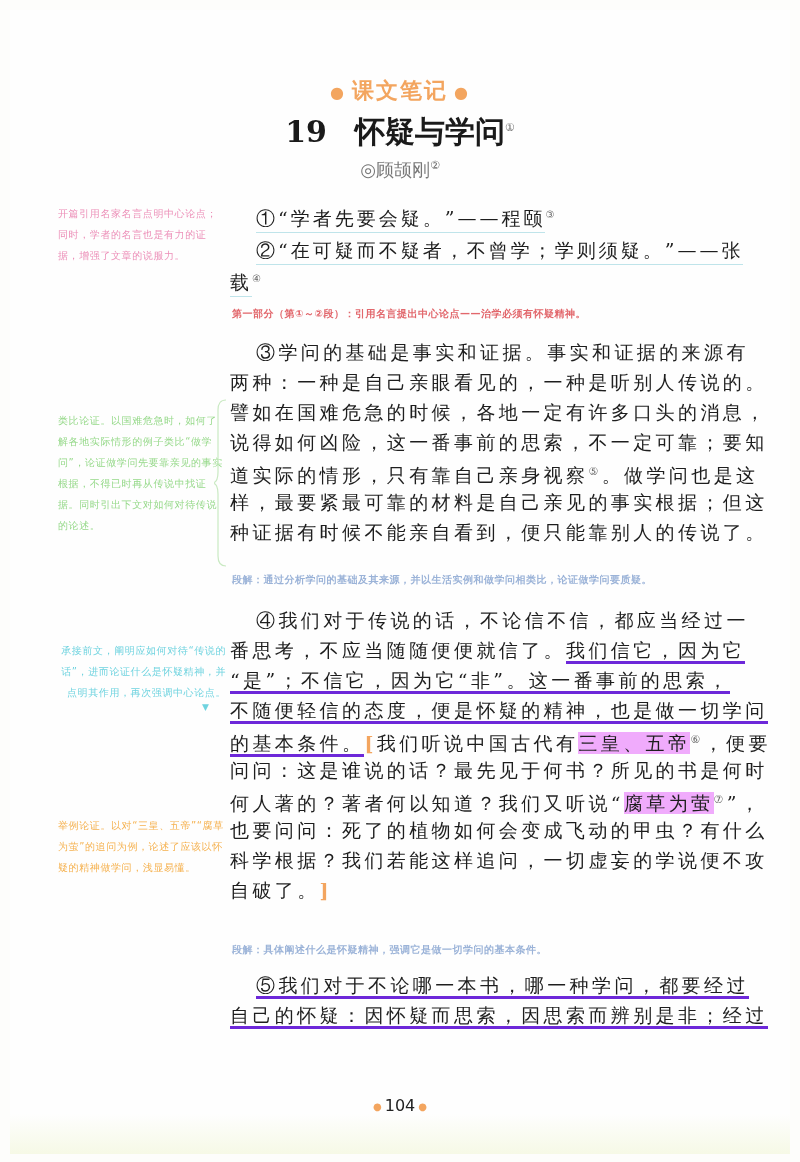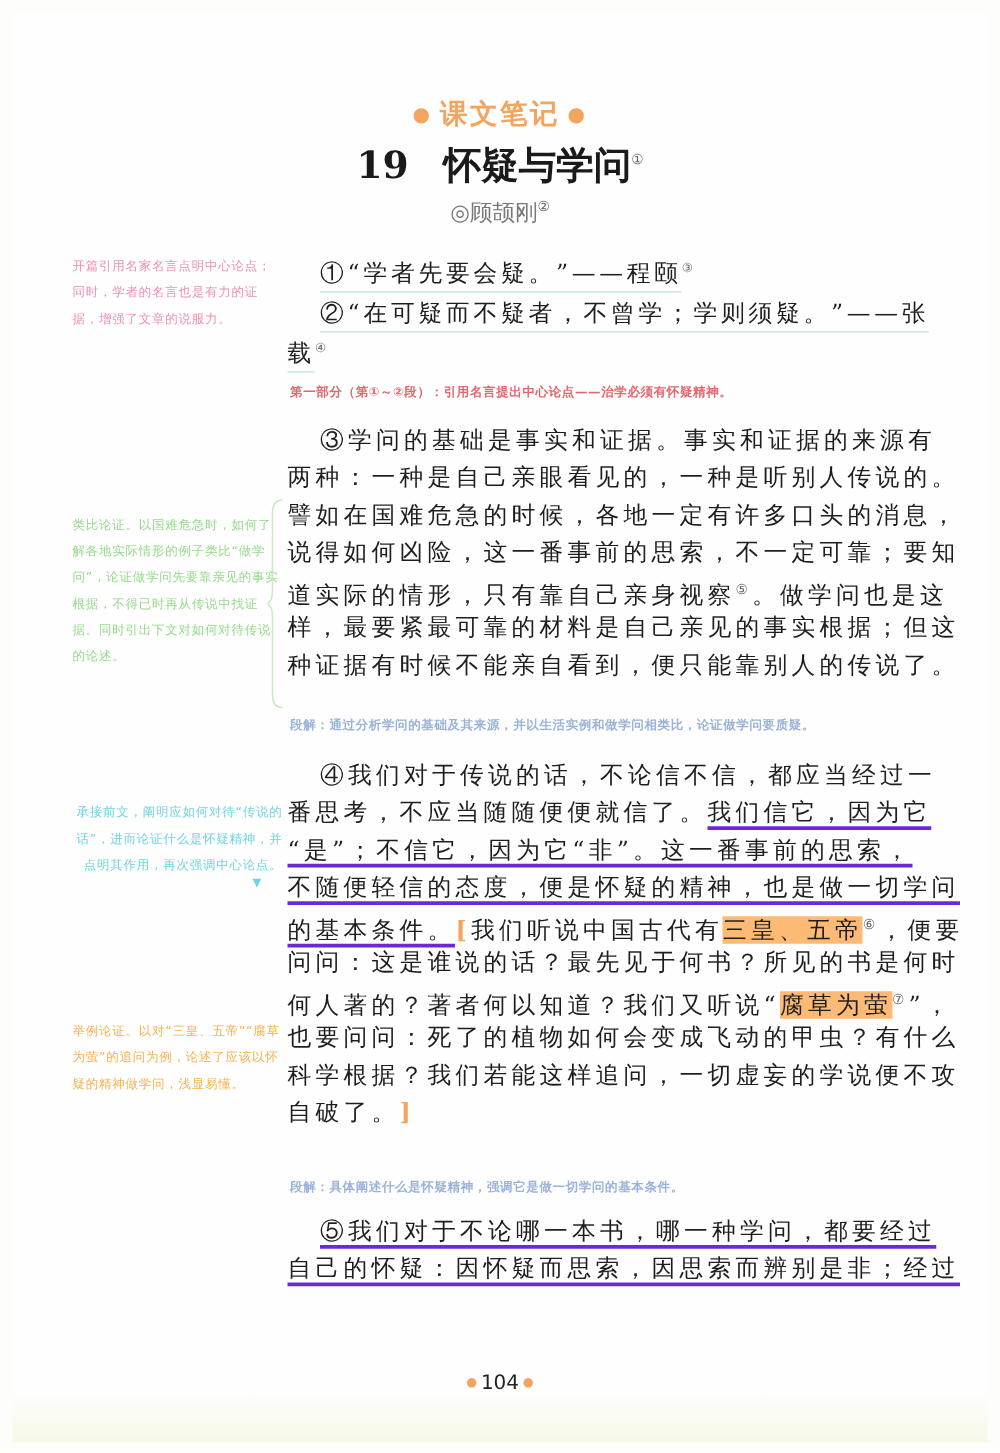--- a/index.html
+++ b/index.html
@@ -34,21 +34,21 @@
     font-family:"DejaVu Sans","Liberation Sans",sans-serif;
     font-size:18px; color:#777;
   }
   .main {
     position:absolute; left:230px; width:512px;
     font-size:19px; line-height:30px; letter-spacing:3.4px;
     text-align:justify;
   }
   .main .line { display:block; white-space:nowrap; height:30px; }
   .ul-grey { border-bottom:3px solid #6d28d9; }
-  .hl-yellow { background:#fdba74; }
+  .hl-yellow { background:#f0abfc; }
   .bracket { color:#f3a55f; font-weight:bold; }
   .quote-line { position:absolute; left:230px; font-size:19px; letter-spacing:3px; white-space:nowrap; }
   .quote-line .ul { border-bottom:1.5px solid #bfe4ea; padding-bottom:3px; }
   .summary {
     position:absolute; left:232px; font-family:"DejaVu Sans","Liberation Sans",sans-serif;
     font-size:10px; white-space:nowrap; letter-spacing:0.5px;font-weight:bold;
   }
   .summary.red { color:#e2676c; }
   .summary.blue { color:#9bb3d8; }
   .side-note {

